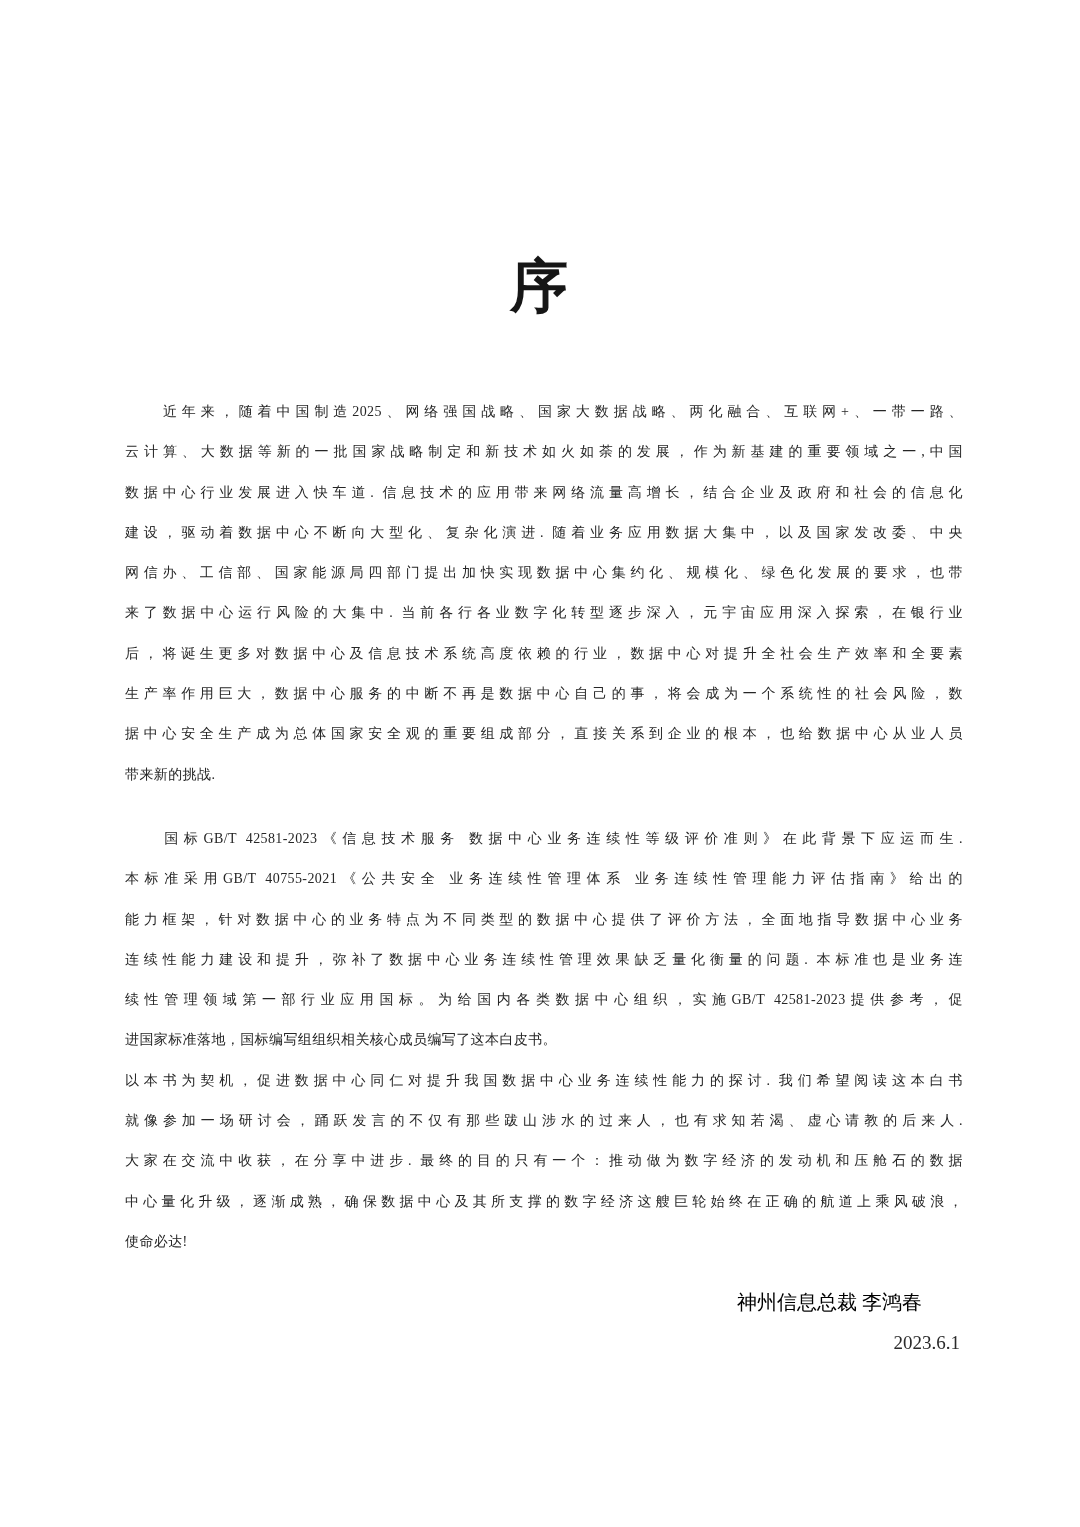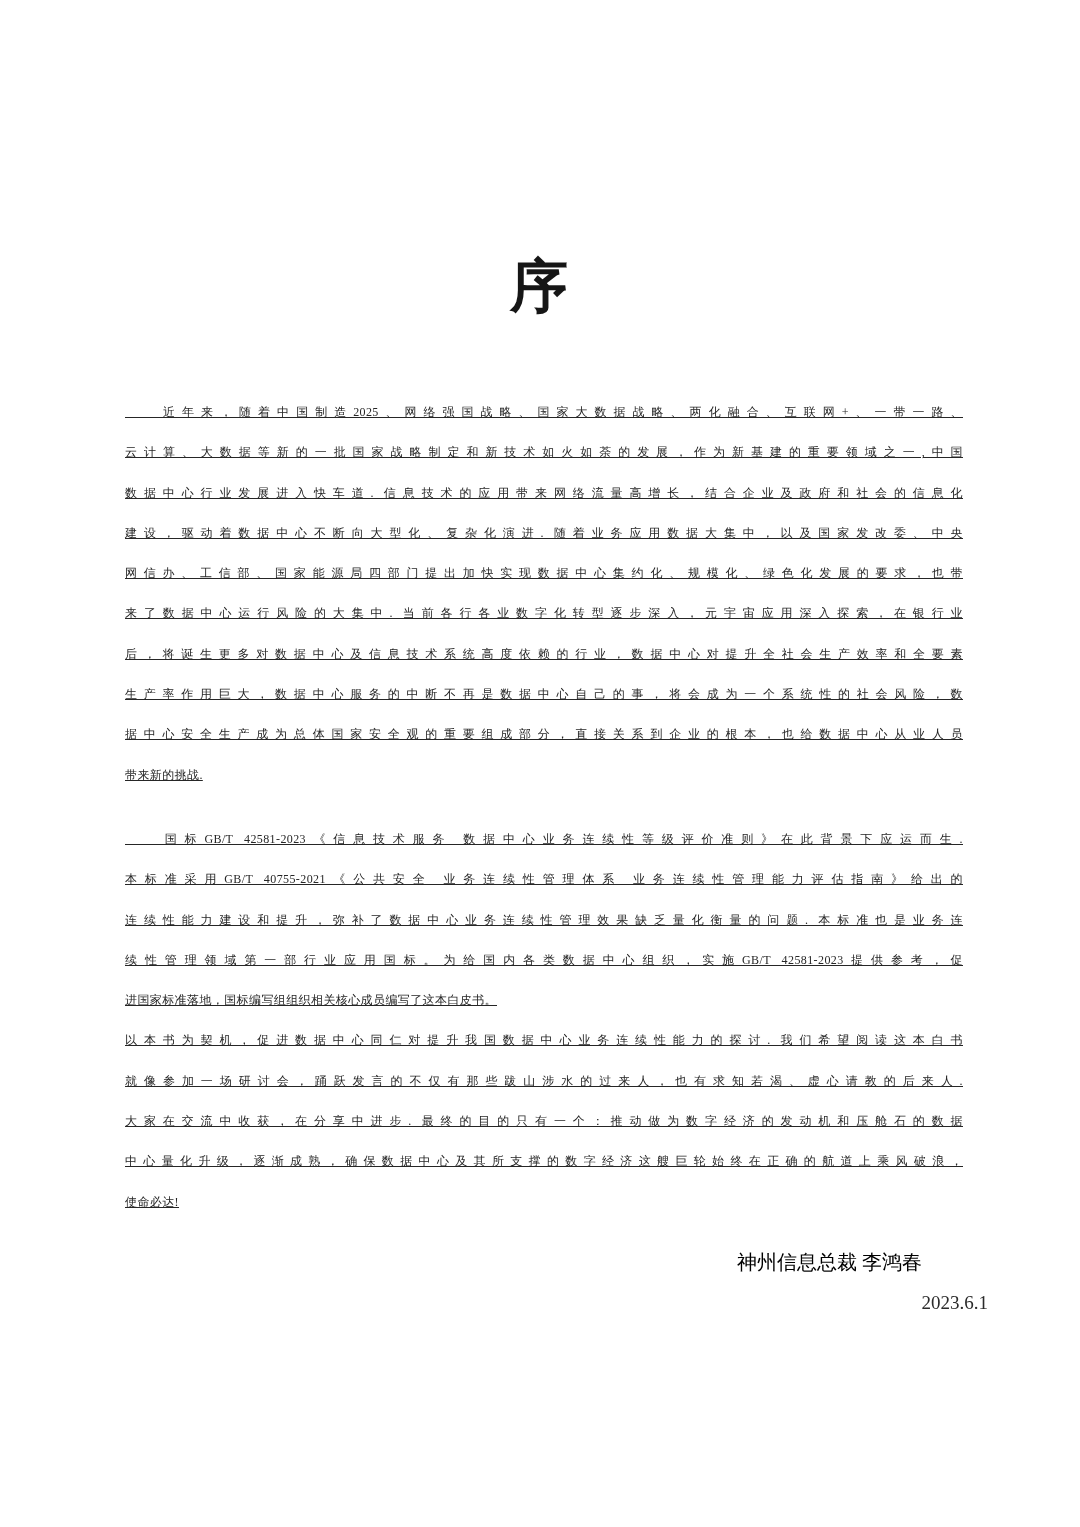--- a/index.html
+++ b/index.html
@@ -20,44 +20,43 @@
     font-size: 58px;
     font-weight: bold;
     line-height: 78px;
     letter-spacing: 2px;
     color: #161616;
   }
   .body-text {
     margin: 66px 117px 0 125px; 
   }
   .line {
-    font-size: 12px;
+    font-size: 14px;
     line-height: 40.3px;
     letter-spacing: 0.4px;
     text-align: justify;
     text-align-last: justify;
     white-space: pre-wrap;
     word-break: break-all;
-    text-decoration: underline;
   }
   .line.pl {            
     text-align: right;
     text-align-last: left;
   }
   .line.gap { margin-bottom: 24px; }  
   .signature {
     margin-top: 20px;
     padding-right: 158px;
     text-align: right;
     font-size: 20px;
     line-height: 40px;
     color: #000000;
   }
   .date {
-    padding-right: 92px;
+    padding-right: 120px;
     text-align: right;
     font-size: 19px;
     line-height: 42px;
     color: #2b2b2b;
   }
 </style>
 </head>
 <body>
 
 <div class="page">
@@ -72,20 +71,21 @@
     <div class="line">建设，驱动着数据中心不断向大型化、复杂化演进. 随着业务应用数据大集中，以及国家发改委、中央</div>
     <div class="line">网信办、工信部、国家能源局四部门提出加快实现数据中心集约化、规模化、绿色化发展的要求，也带</div>
     <div class="line">来了数据中心运行风险的大集中. 当前各行各业数字化转型逐步深入，元宇宙应用深入探索，在银行业</div>
     <div class="line">后，将诞生更多对数据中心及信息技术系统高度依赖的行业，数据中心对提升全社会生产效率和全要素</div>
     <div class="line">生产率作用巨大，数据中心服务的中断不再是数据中心自己的事，将会成为一个系统性的社会风险，数</div>
     <div class="line">据中心安全生产成为总体国家安全观的重要组成部分，直接关系到企业的根本，也给数据中心从业人员</div>
     <div class="line pl gap">带来新的挑战.</div>
 
     <div class="line">　　国标GB/T 42581-2023《信息技术服务 数据中心业务连续性等级评价准则》在此背景下应运而生.</div>
     <div class="line">本标准采用GB/T 40755-2021《公共安全 业务连续性管理体系 业务连续性管理能力评估指南》给出的</div>
+    <div class="line">能力框架，针对数据中心的业务特点为不同类型的数据中心提供了评价方法，全面地指导数据中心业务</div>
     <div class="line">连续性能力建设和提升，弥补了数据中心业务连续性管理效果缺乏量化衡量的问题. 本标准也是业务连</div>
     <div class="line">续性管理领域第一部行业应用国标。为给国内各类数据中心组织，实施GB/T 42581-2023提供参考，促</div>
     <div class="line pl">进国家标准落地，国标编写组组织相关核心成员编写了这本白皮书。</div>
 
     <div class="line">以本书为契机，促进数据中心同仁对提升我国数据中心业务连续性能力的探讨. 我们希望阅读这本白书</div>
     <div class="line">就像参加一场研讨会，踊跃发言的不仅有那些跋山涉水的过来人，也有求知若渴、虚心请教的后来人.</div>
     <div class="line">大家在交流中收获，在分享中进步. 最终的目的只有一个：推动做为数字经济的发动机和压舱石的数据</div>
     <div class="line">中心量化升级，逐渐成熟，确保数据中心及其所支撑的数字经济这艘巨轮始终在正确的航道上乘风破浪，</div>
     <div class="line pl">使命必达!</div>
   </div>

